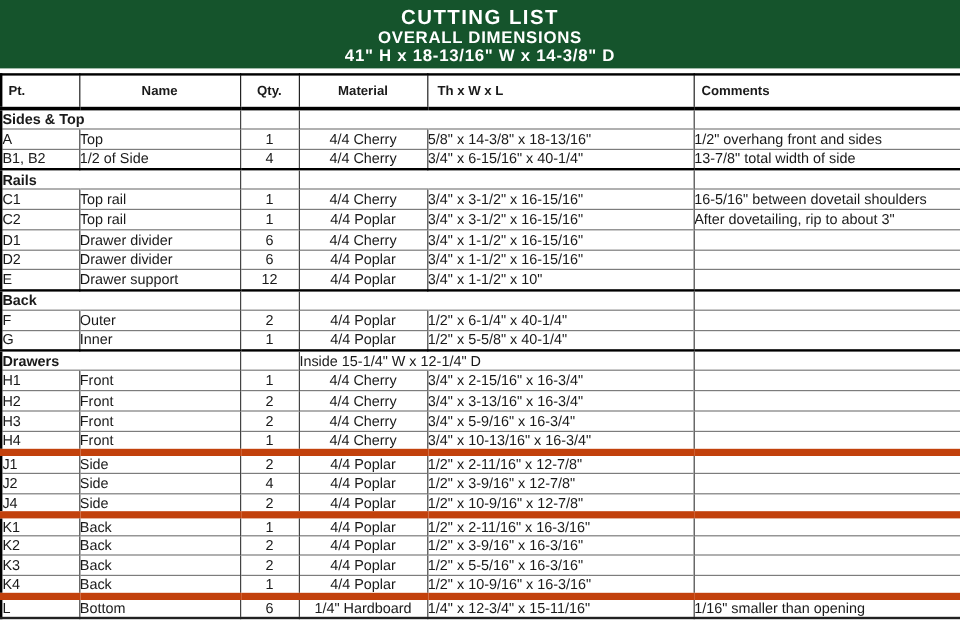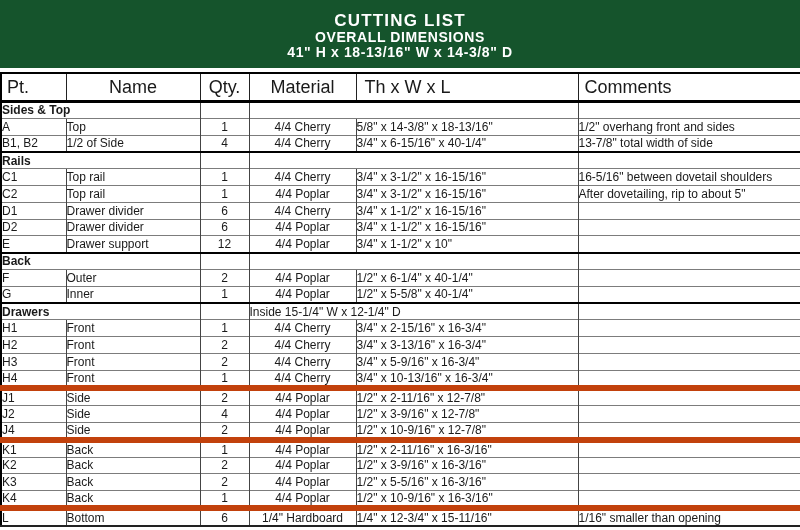--- a/index.html
+++ b/index.html
@@ -6,21 +6,21 @@
   #page {
     width: 800px; height: 530px;
     background: #ffffff;
     font-family: "Liberation Sans", sans-serif;
     color: #1a1a1a;
     overflow: hidden;
     position: relative;
   }
   
   #banner {
-    width: 100%; height: 68px;
+    width: 100%; height: 57px;
     display: flex; flex-direction: column;
     align-items: center; justify-content: center;
     box-sizing: border-box;
     padding-top: 2px;
   }
   #banner .title {
     font-size: 17px; font-weight: bold; letter-spacing: 1.2px;
     line-height: 19px;
   }
   #banner .subtitle, #banner .dims {
@@ -43,21 +43,21 @@
     white-space: nowrap;
     overflow: hidden;
     vertical-align: middle;
     border-left: 1px solid #444;
   }
   #cutlist th { border-left: 1px solid #222; }
   #cutlist th:first-child, #cutlist td:first-child { border-left: none; }
   
   #cutlist thead th {
     height: 26px;
-    font-size: 18px; font-weight: normal;
+    font-size: 11px; font-weight: bold;
     border-bottom: 3px solid #000;
     text-align: center;
     background: #fff;
   }
   #cutlist thead th.h-pt  { text-align: left; padding-left: 5px; }
   #cutlist thead th.h-dim { text-align: left; padding-left: 8px; }
   #cutlist thead th.h-com { text-align: left; padding-left: 6px; }
   
   #cutlist tbody tr { height: 16.8px; }
   #cutlist tbody td { border-top: 1px solid #7c7c7c; }
@@ -142,21 +142,21 @@
           <td class="c-mat">4/4 Cherry</td>
           <td class="c-dims">3/4" x 3-1/2" x 16-15/16"</td>
           <td class="c-com">16-5/16" between dovetail shoulders</td>
         </tr>
         <tr>
           <td class="c-pt">C2</td>
           <td class="c-name">Top rail</td>
           <td class="c-qty">1</td>
           <td class="c-mat">4/4 Poplar</td>
           <td class="c-dims">3/4" x 3-1/2" x 16-15/16"</td>
-          <td class="c-com">After dovetailing, rip to about 5"</td>
+          <td class="c-com">After dovetailing, rip to about 3"</td>
         </tr>
         <tr>
           <td class="c-pt">D1</td>
           <td class="c-name">Drawer divider</td>
           <td class="c-qty">6</td>
           <td class="c-mat">4/4 Cherry</td>
           <td class="c-dims">3/4" x 1-1/2" x 16-15/16"</td>
           <td class="c-com"></td>
         </tr>
         <tr>

